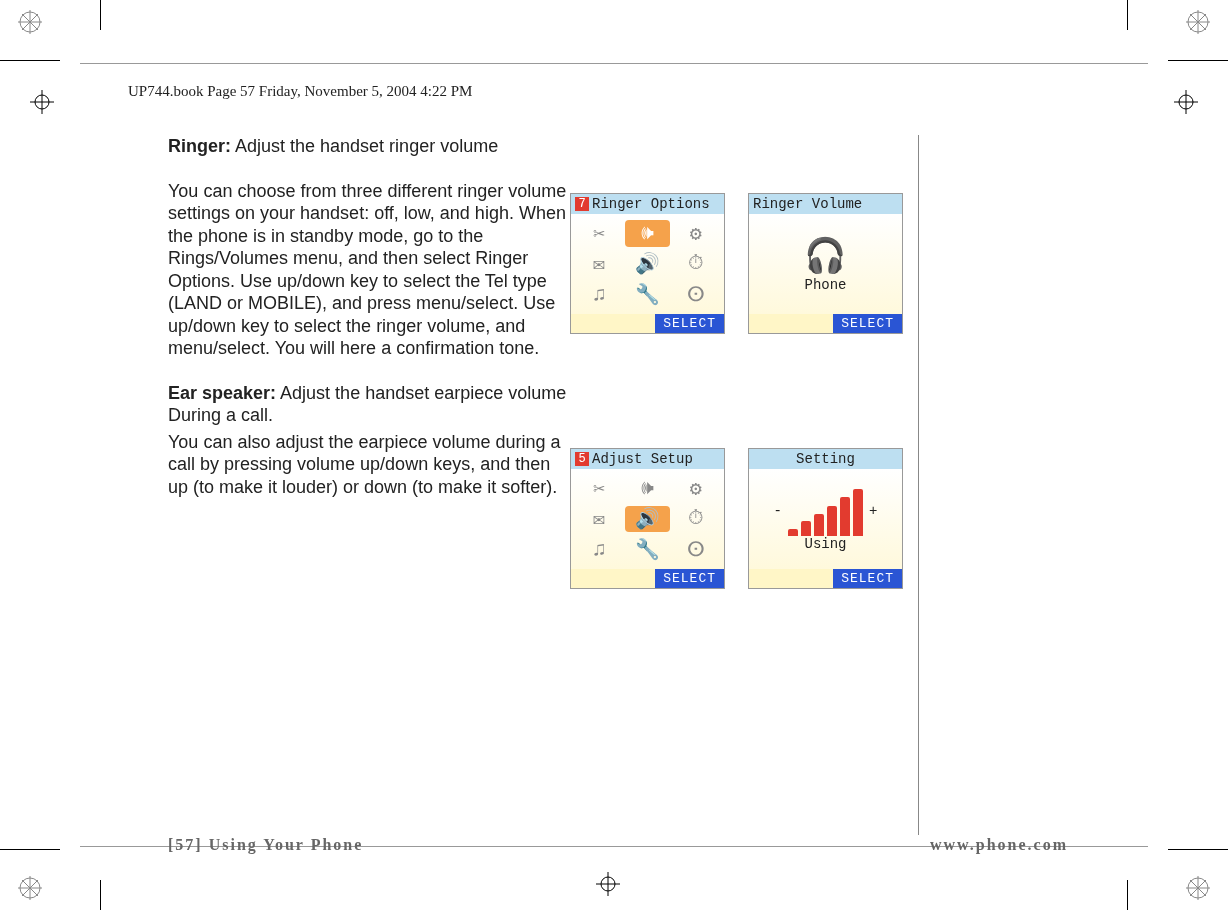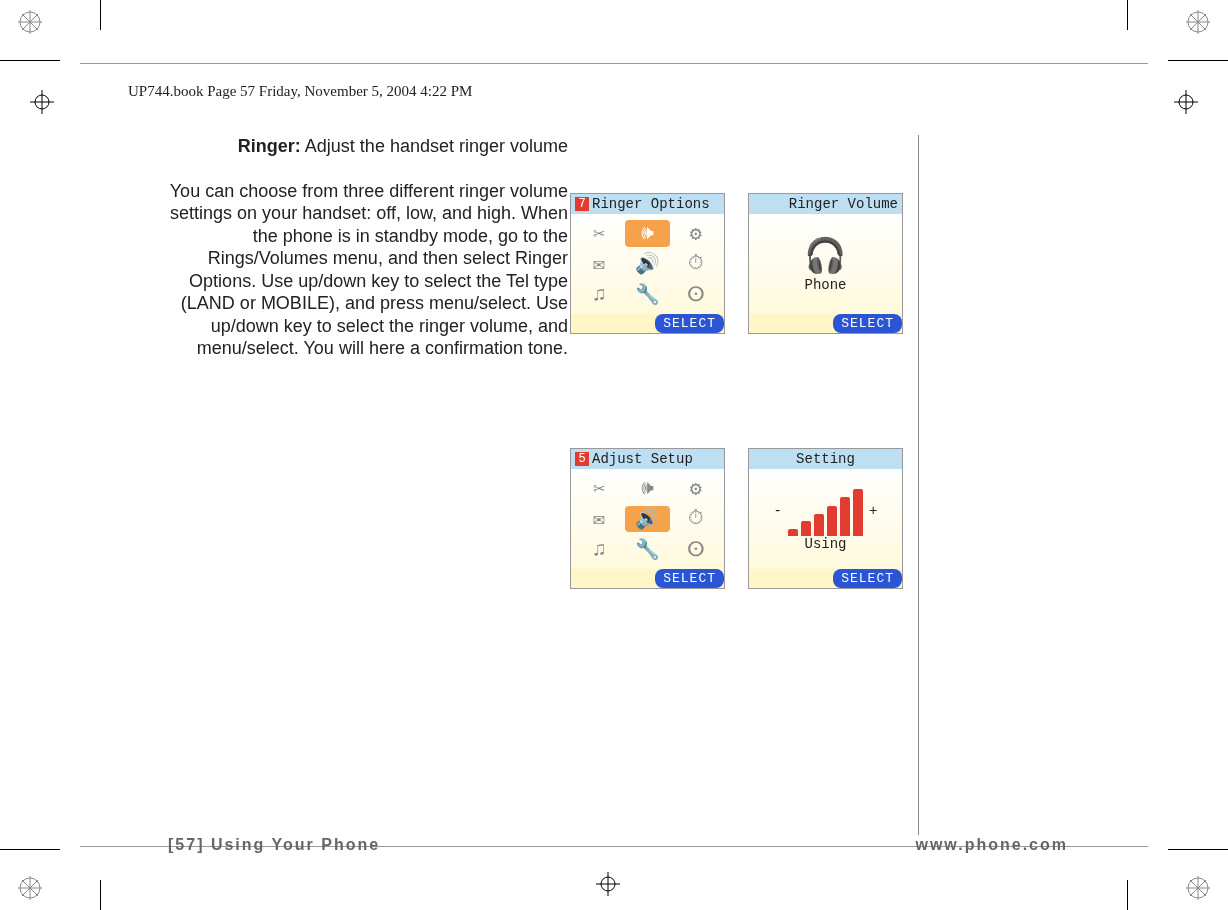--- a/index.html
+++ b/index.html
@@ -31,21 +31,20 @@
   }
   .title {
     font-weight: bold;
     font-size: 22px;
     letter-spacing: 0.5px;
     margin-bottom: 38px;
   }
   .col-left {
     width: 400px;
     float: left;
-    text-align: right;
   }
   .para { margin-bottom: 22px; line-height: 1.25; }
   .para b { font-weight: bold; }
   .mono { font-family: "Courier New", monospace; font-size: 16px; }
   .figures {
     position: absolute;
     left: 402px; top: 58px;
     width: 370px;
   }
   .phone-screen {
@@ -86,21 +85,20 @@
     background: #fff6c7;
     display: flex;
     justify-content: flex-end;
   }
   .phone-screen .footer .btn {
     background: #2a55d4;
     color: #fff;
     font-size: 13px;
     padding: 2px 8px;
     letter-spacing: 1px;
-    border-radius: 8px;
   }
   .icon-grid {
     display: grid;
     grid-template-columns: repeat(3, 1fr);
     gap: 4px;
     padding: 6px;
     width: 100%;
     height: 100%;
   }
   .icon-grid .ic {
@@ -116,21 +114,21 @@
   .vol-row { display:flex; align-items:center; gap:6px; font-size:14px;}
   .divider {
     position: absolute;
     left: 750px; top: 0; width: 1px; height: 700px;
     background: #888;
   }
   .footer-bar {
     position: absolute;
     left: 168px; bottom: 56px; width: 900px;
     display: flex; justify-content: space-between;
-    font-family: Liberation Sans, sans-serif;
+    font-family: Liberation Serif, serif;
     font-weight: bold;
     letter-spacing: 2px;
     font-size: 16px;
     color: #666;
   }
 </style>
 </head>
 <body>
 
 <div class="printmarks">
@@ -204,20 +202,25 @@
 
 <div class="page">
 
   <div class="col-left">
     <div class="para">
       <b>Ringer:</b>
       <span>Adjust the handset ringer volume</span>
     </div>
     <div class="para">You can choose from three different ringer volume settings on your handset: off, low, and high. When the phone is in standby mode, go to the Rings/Volumes menu, and then select Ringer Options. Use up/down key to select the Tel type (LAND or MOBILE), and press menu/select. Use up/down key to select the ringer volume, and menu/select. You will here a confirmation tone.</div>
 
+    <div class="para" style="margin-bottom:4px">
+      <b>Ear speaker:</b>
+      <span>Adjust the handset earpiece volume During a call.</span>
+    </div>
+    <div class="para">You can also adjust the earpiece volume during a call by pressing volume up/down keys, and then up (to make it louder) or down (to make it softer).</div>
   </div>
 
   <div class="figures">
     
     <div class="phone-screen">
       <div class="titlebar">
         <span class="num">7</span>
         <span>Ringer Options</span>
       </div>
       <div class="body">
@@ -232,21 +235,21 @@
           <div class="ic">🔧</div>
           <div class="ic">ⵙ</div>
         </div>
       </div>
       <div class="footer">
         <div class="btn">SELECT</div>
       </div>
     </div>
 
     <div class="phone-screen">
-      <div class="titlebar" style="justify-content:flex-end">
+      <div class="titlebar" style="justify-content:flex-start">
         <span>Ringer Volume</span>
       </div>
       <div class="body">
         <div class="speaker-img">🎧</div>
         <div>Phone</div>
       </div>
       <div class="footer">
         <div class="btn">SELECT</div>
       </div>
     </div>

